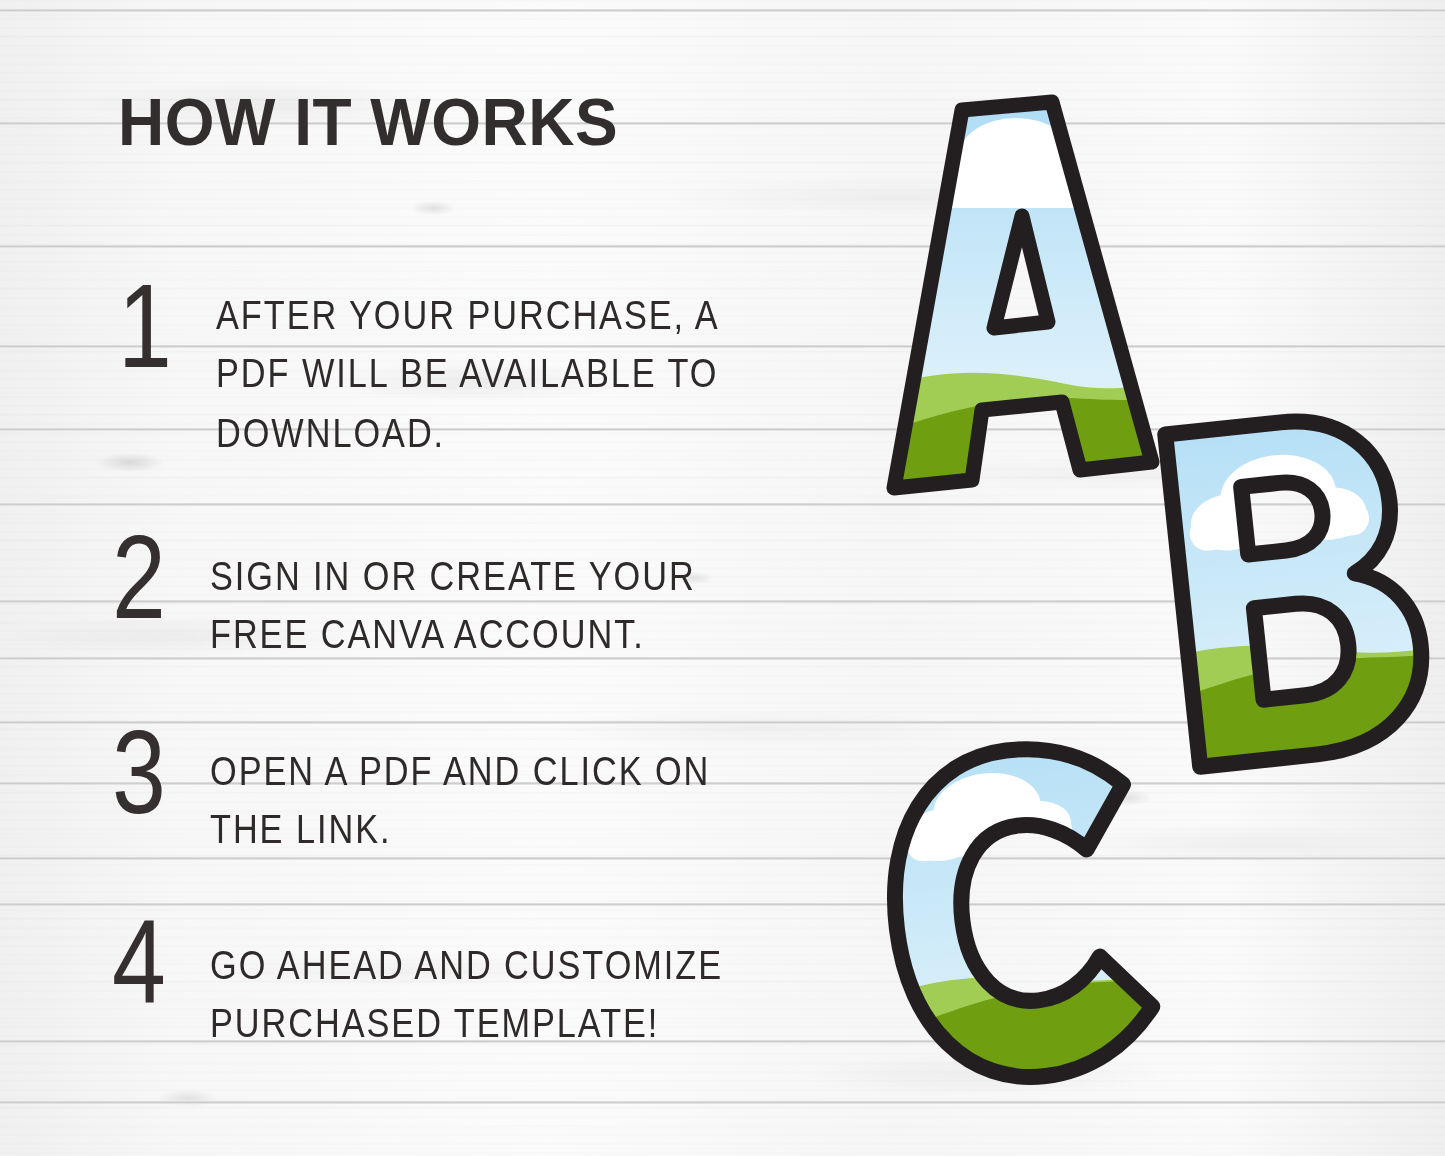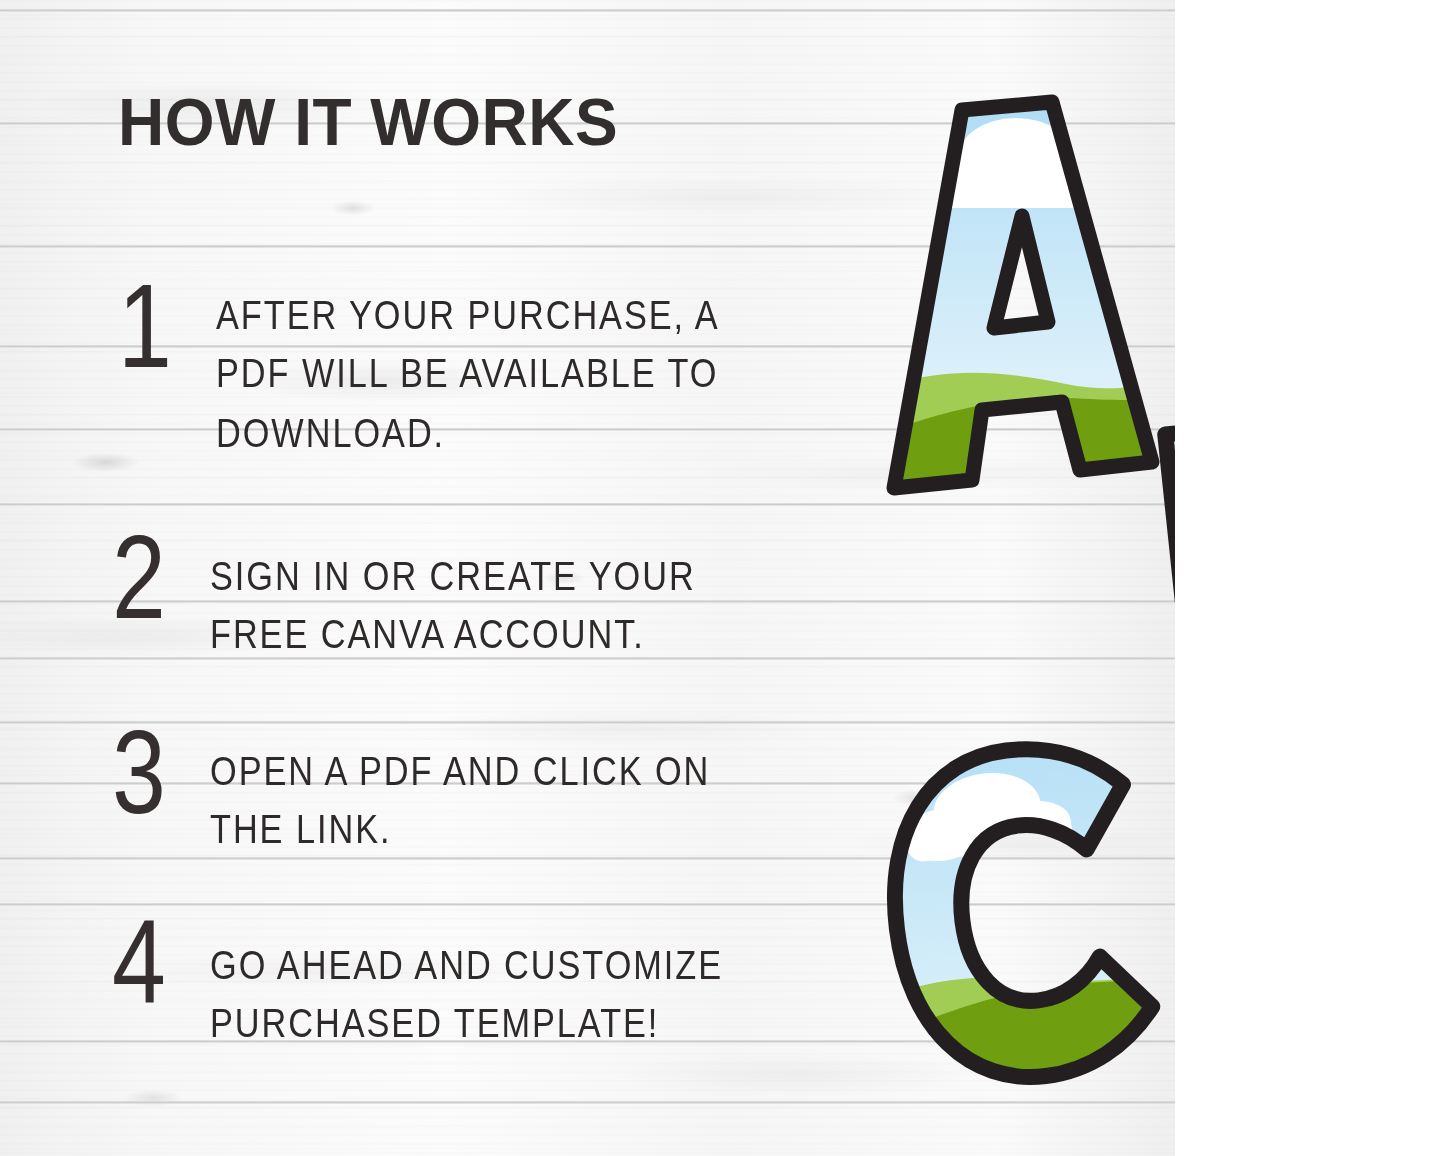--- a/index.html
+++ b/index.html
@@ -2,21 +2,21 @@
 <html><head>
 <meta charset="utf-8">
 <style>
   html, body {
     margin: 0;
     padding: 0;
     background: #ffffff;
   }
   #stage {
     position: relative;
-    width: 1175px;
+    width: 1445px;
     height: 1156px;
     overflow: hidden;
     font-family: "Liberation Sans", sans-serif;
     background: #f4f4f4;
   }
 
   
   .wood-base {
     position: absolute;
     inset: 0;

